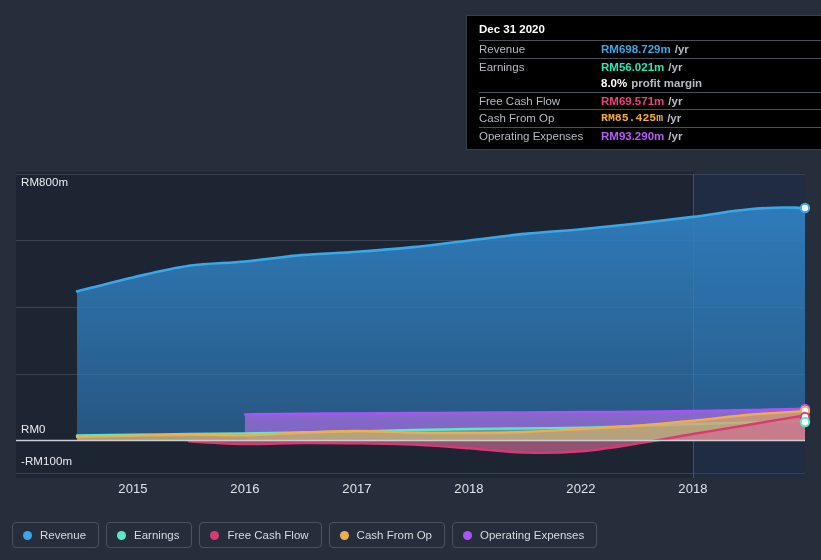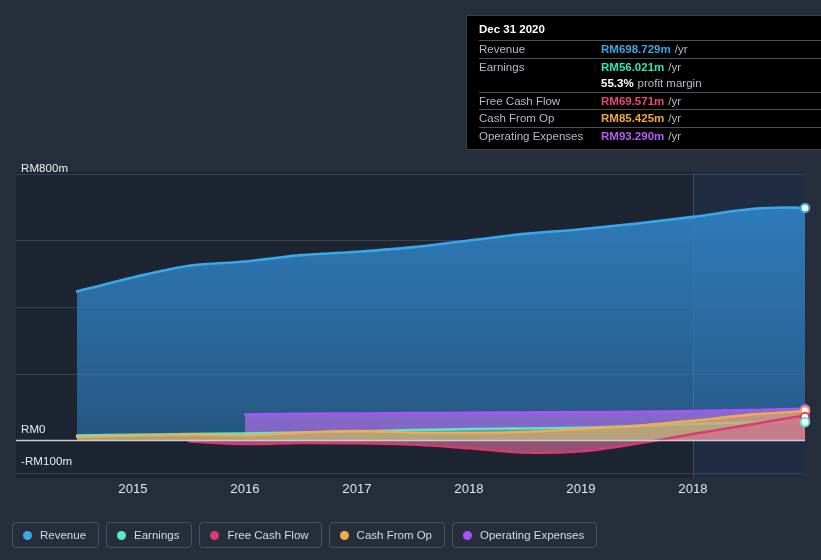--- a/index.html
+++ b/index.html
@@ -52,21 +52,21 @@
     height: 16.6px;
     line-height: 16.6px;
   }
   .tt-row.no-border { border-top: none; }
   .tt-name {
     width: 122px;
     color: #b6bac2;
     flex: none;
   }
   .tt-val { font-weight: bold; }
-  .tt-unit { color: #b6bac2; font-weight: normal; margin-left: 4px; }
+  .tt-unit { color: #b6bac2; font-weight: bold; margin-left: 4px; }
 
   
   .legend {
     position: absolute;
     left: 12px; bottom: 12px;
     display: flex;
     gap: 7px;
     align-items: center;
   }
   .legend-item {
@@ -144,60 +144,60 @@
       </g>
       <line x1="16" y1="440.5" x2="805" y2="440.5" stroke="#c9ced6" stroke-width="1.6"></line>
       <circle cx="805" cy="208" r="4.2" fill="#ffffff" stroke="#3aa8e8" stroke-width="2"></circle>
       <circle cx="805" cy="409" r="4.2" fill="#ffffff" stroke="#a855f7" stroke-width="2"></circle>
       <circle cx="805" cy="411" r="4.2" fill="#ffffff" stroke="#f0ad4e" stroke-width="2"></circle>
       <circle cx="805" cy="417" r="4.2" fill="#ffffff" stroke="#d93a72" stroke-width="2"></circle>
       <circle cx="805" cy="422" r="4.2" fill="#ffffff" stroke="#5ce8c4" stroke-width="2"></circle>
     </svg>
 
   <div id="y-labels">
-      <div class="axis-label y-label" style="top: 162px;">RM800m</div>
+      <div class="axis-label y-label" style="top: 176px;">RM800m</div>
       <div class="axis-label y-label" style="top: 423px;">RM0</div>
       <div class="axis-label y-label" style="top: 455px; text-align: center;">-RM100m</div>
     </div>
 
   <div id="x-labels">
       <div class="axis-label x-label" style="left: 133px; top: 481px;">2015</div>
       <div class="axis-label x-label" style="left: 245px; top: 481px; text-align: right;">2016</div>
       <div class="axis-label x-label" style="left: 357px; top: 481px;">2017</div>
       <div class="axis-label x-label" style="left: 469px; top: 481px;">2018</div>
-      <div class="axis-label x-label" style="left: 581px; top: 481px;">2019</div>
+      <div class="axis-label x-label" style="left: 581px; top: 481px;">2022</div>
       <div class="axis-label x-label" style="left: 693px; top: 481px;">2018</div>
     </div>
 
   <div class="tooltip">
     <div class="tt-title">Dec 31 2020</div>
     <div id="tt-rows">
         <div class="tt-row">
           <span class="tt-name">Revenue</span>
           <span class="tt-val" style="color: rgb(58, 168, 232);">RM698.729m</span>
           <span class="tt-unit">/yr</span>
         </div>
         <div class="tt-row">
           <span class="tt-name">Earnings</span>
           <span class="tt-val" style="color: rgb(46, 230, 182);">RM56.021m</span>
           <span class="tt-unit">/yr</span>
         </div>
         <div class="tt-row no-border">
           <span class="tt-name"></span>
-          <span class="tt-val" style="color: rgb(255, 255, 255);">55.3%</span>
+          <span class="tt-val" style="color: rgb(255, 255, 255);">8.0%</span>
           <span class="tt-unit">profit margin</span>
         </div>
         <div class="tt-row">
           <span class="tt-name">Free Cash Flow</span>
           <span class="tt-val" style="color: rgb(232, 70, 124); text-align: right;">RM69.571m</span>
           <span class="tt-unit">/yr</span>
         </div>
         <div class="tt-row">
           <span class="tt-name">Cash From Op</span>
-          <span class="tt-val" style="color: rgb(240, 169, 60);">RM85.425m</span>
+          <span class="tt-val" style="color: rgb(240, 169, 60); font-family: Liberation Mono, monospace;">RM85.425m</span>
           <span class="tt-unit">/yr</span>
         </div>
         <div class="tt-row">
           <span class="tt-name">Operating Expenses</span>
           <span class="tt-val" style="color: rgb(181, 92, 245);">RM93.290m</span>
           <span class="tt-unit">/yr</span>
         </div>
       </div>
   </div>
 

